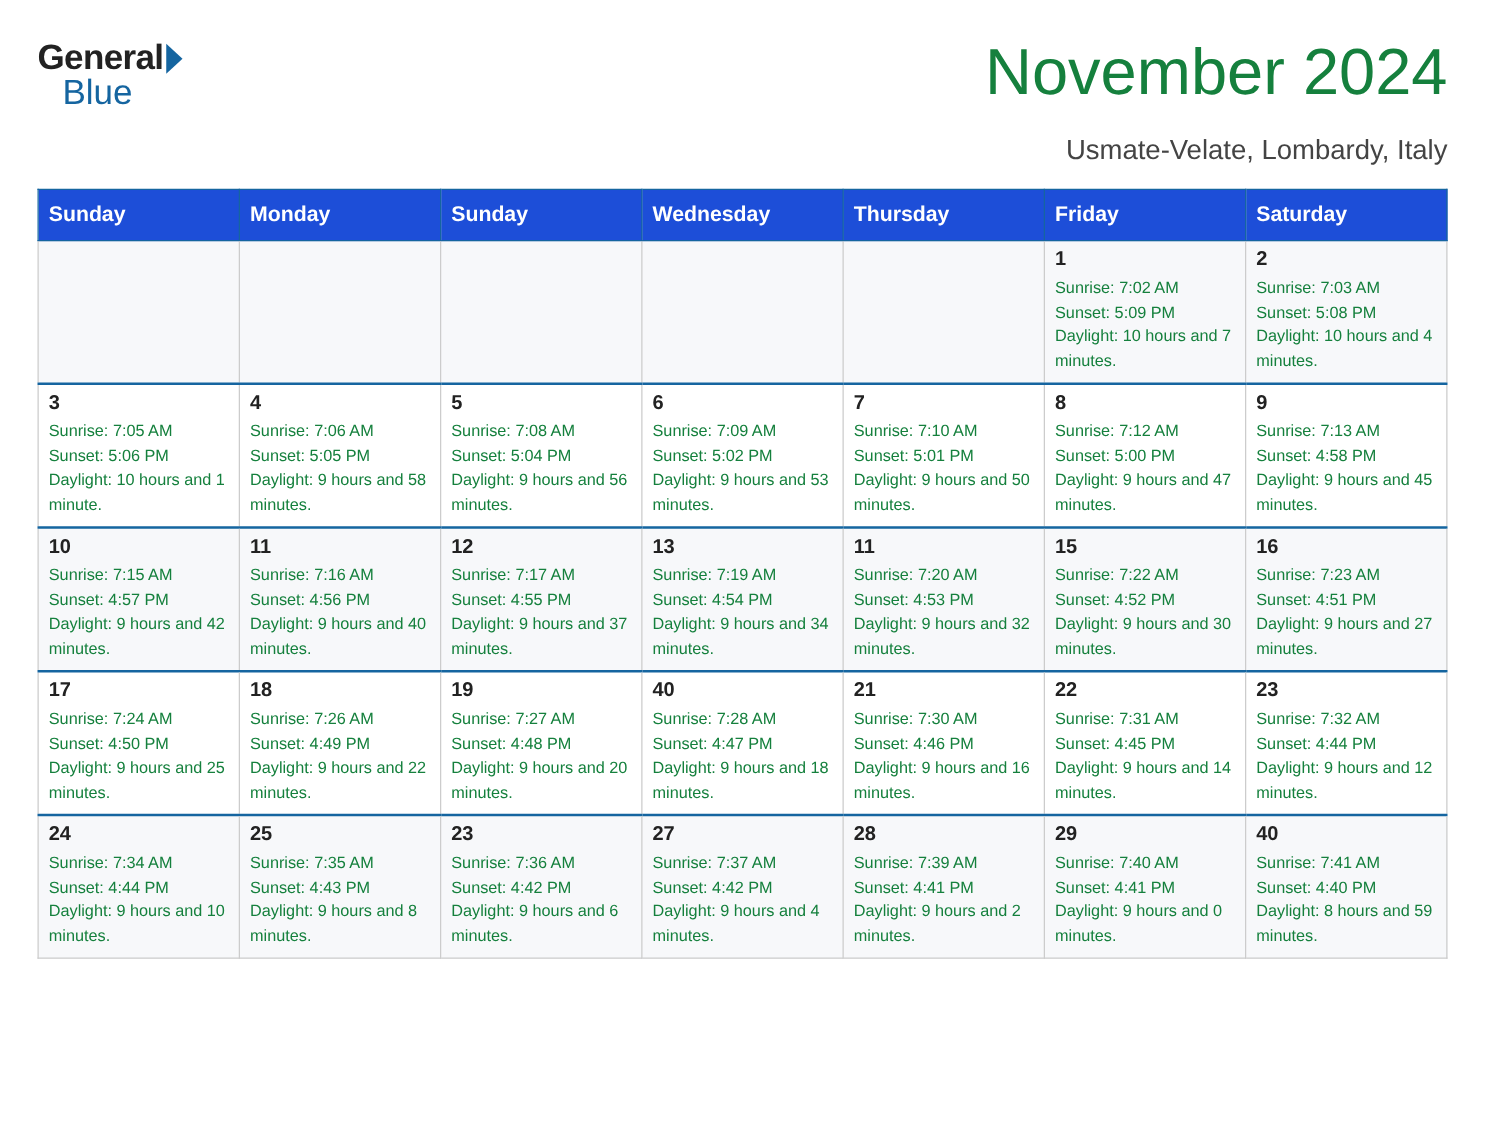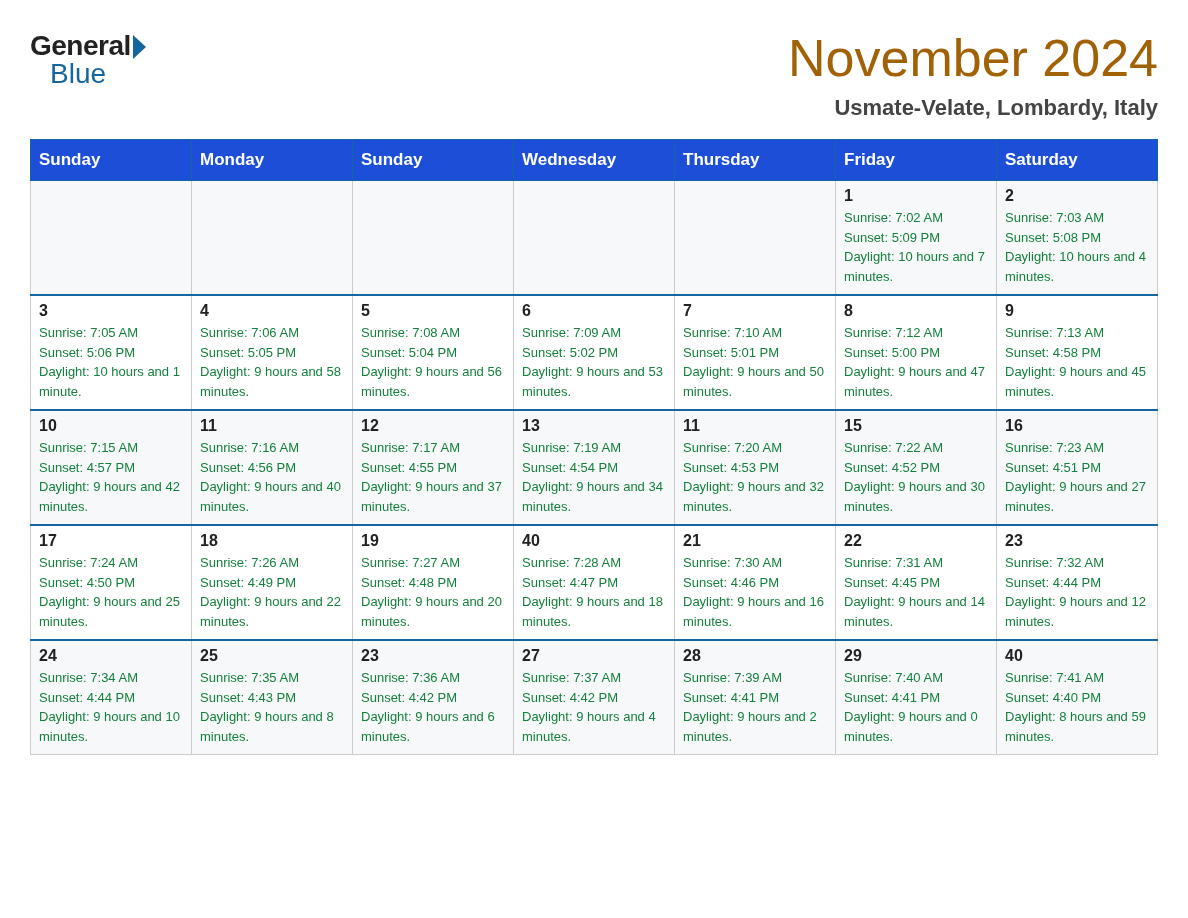--- a/index.html
+++ b/index.html
@@ -48,28 +48,28 @@
       color: #1565a0;
       margin-top: -4px;
       margin-left: 20px;
     }
     .title-block {
       text-align: right;
     }
     .title-block h1 {
       font-size: 52px;
       font-weight: 400;
-      color: #a16207;
+      color: #15803d;
       line-height: 1.1;
     }
     .title-block h2 {
       font-size: 22px;
-      font-weight: 700;
+      font-weight: 400;
       color: #444;
-      margin-top: 8px;
+      margin-top: 20px;
     }
     table {
       width: 100%;
       border-collapse: collapse;
     }
     thead tr th {
       background-color: #1d4ed8;
       color: #fff;
       font-size: 17px;
       font-weight: 600;

